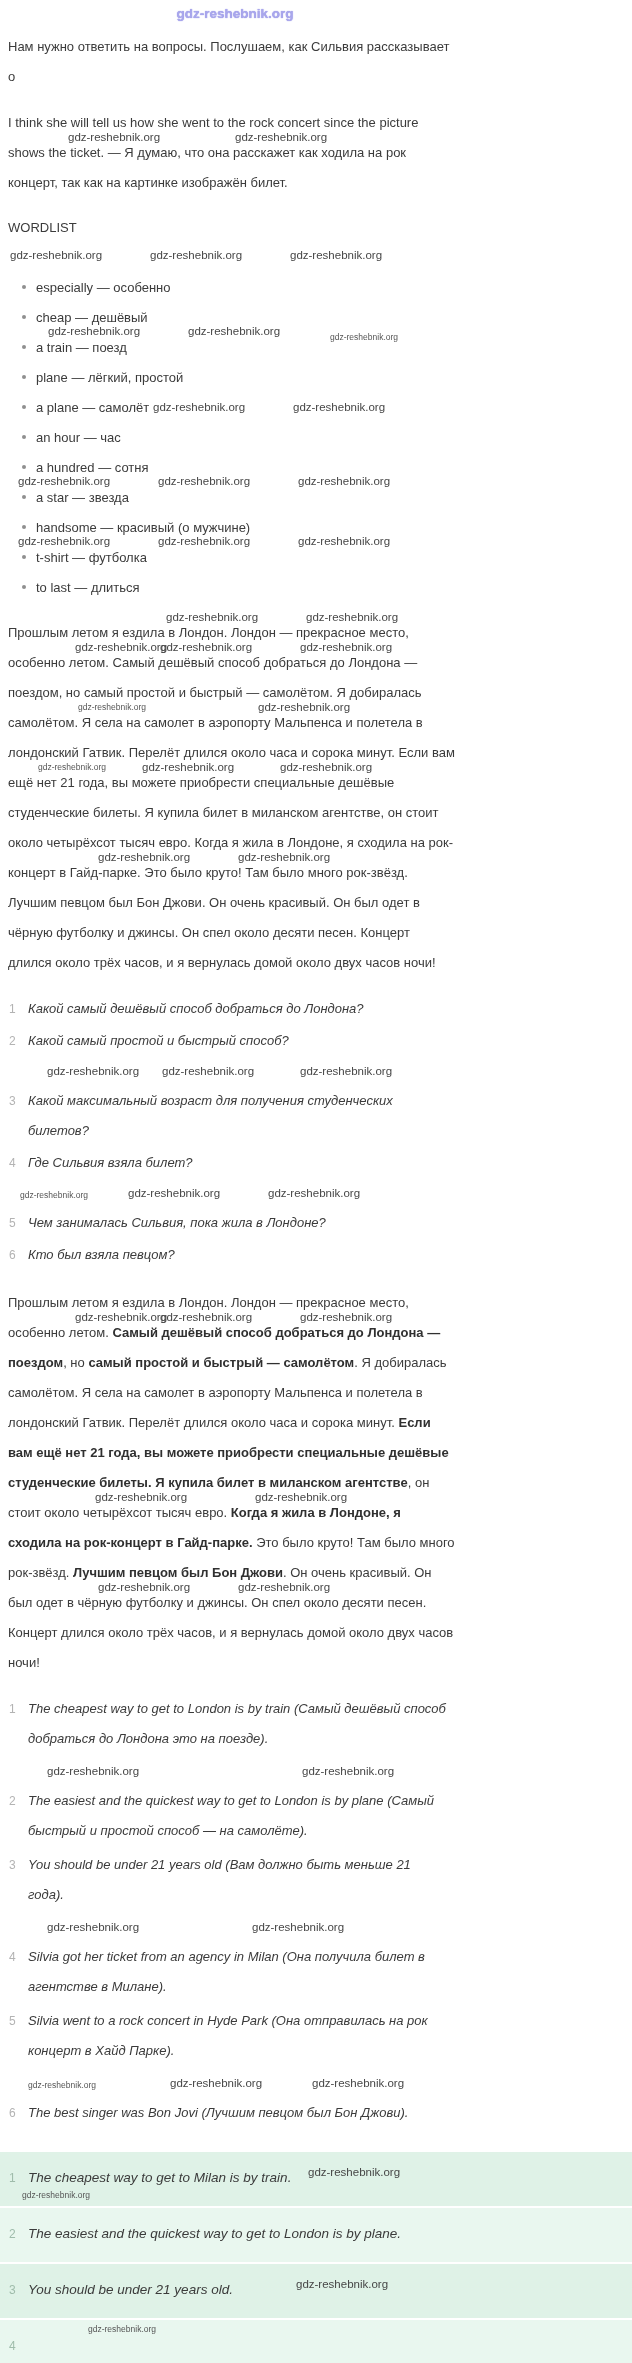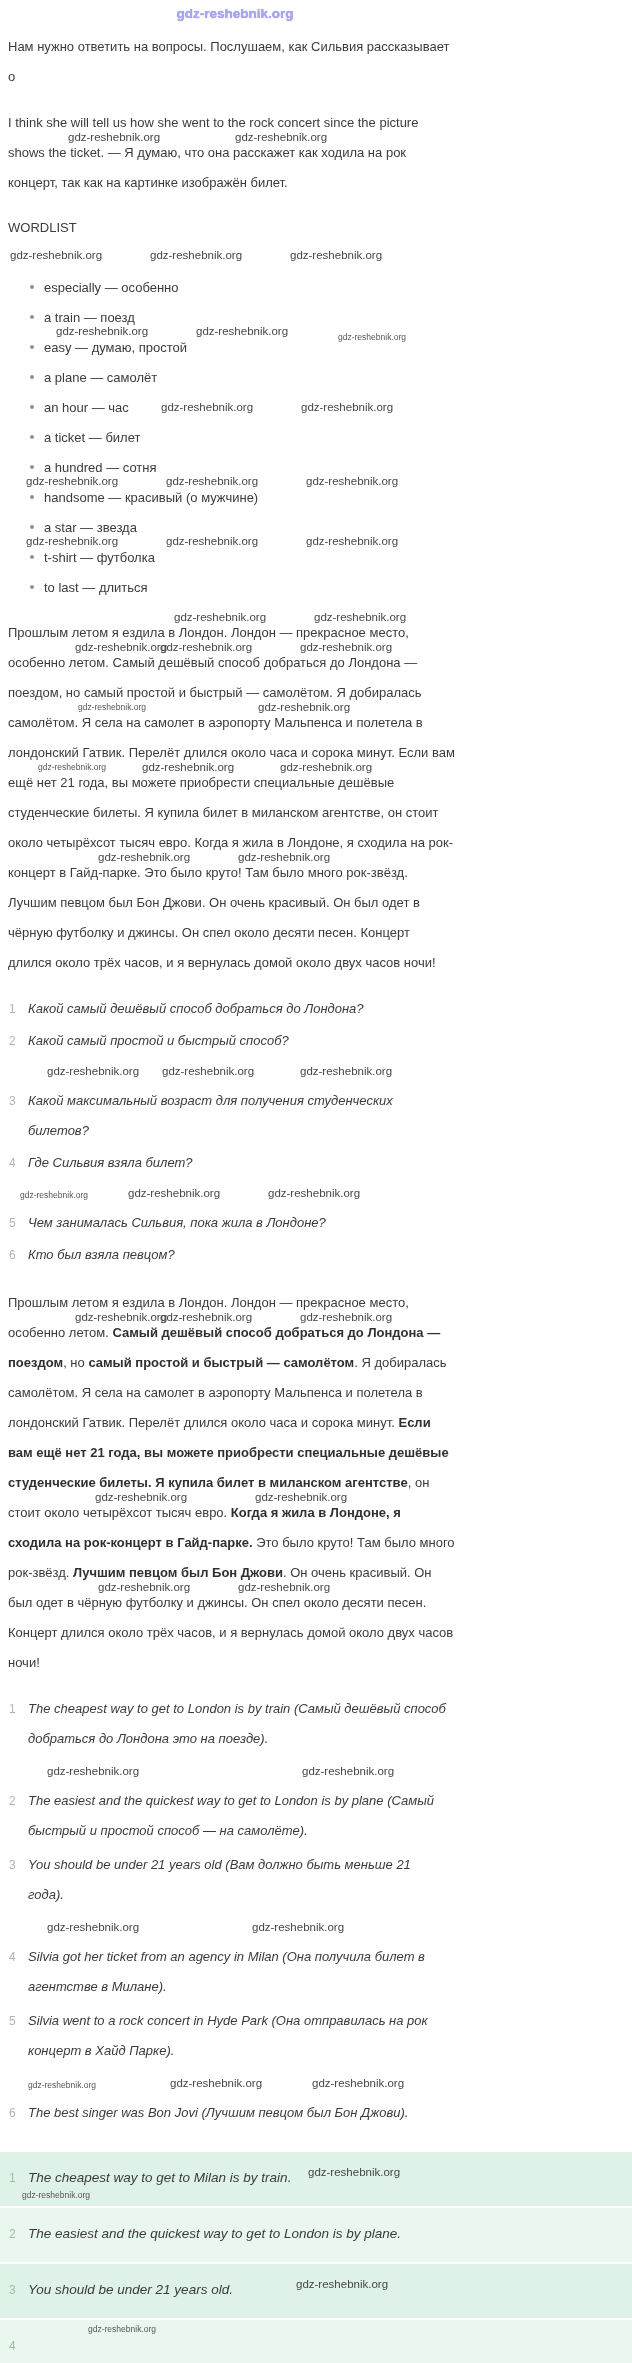--- a/index.html
+++ b/index.html
@@ -26,21 +26,21 @@
   }
   .para.first { }
 
   .wordlist-title { font-weight:normal; font-size:13px; line-height:28px; padding-left:8px; }
 
   .wm { font-size:11.5px; color:#474747; white-space:nowrap; line-height:14px; }
   .wm.small { font-size:8.5px; color:#565656; }
   .wm.abs { position:absolute; }
   .wm-flowrow { position:relative; height:28px; }
 
-  .wordlist { list-style:none; width:456px; position:relative; margin:2px 0 16px 16px; }
+  .wordlist { list-style:none; width:456px; position:relative; margin:2px 0 16px 8px; }
   .wordlist li { display:flex; align-items:center; height:30px; font-size:13px; padding-left:8px; }
   .bullet { width:4px; height:4px; border-radius:50%; background:#8f8f8f; margin:0 10px 0 6px; flex:none; }
 
   .list { width:448px; margin-bottom:16px; position:relative; }
   .list .row { display:flex; align-items:flex-start; font-size:13px; line-height:30px; margin-bottom:2px; }
   .num { flex:none; width:28px; padding-left:9px; color:#b3b3b3; font-size:12px; line-height:30px; }
   .txt { flex:1;font-style:italic; }
   #answers { margin-bottom:20px; }
   #answers .row { margin-bottom:4px; }
 
@@ -80,49 +80,49 @@
       <span class="wm abs" style="left: 290px; top: 6px;">gdz-reshebnik.org</span>
     </div>
 
   <ul class="wordlist" id="wordlist">
       <li>
         <span class="bullet"></span>
         <span>especially — особенно</span>
       </li>
       <li>
         <span class="bullet"></span>
+        <span>cheap — дешёвый</span>
+      </li>
+      <li>
+        <span class="bullet"></span>
         <span>a train — поезд</span>
       </li>
       <li>
         <span class="bullet"></span>
-        <span>easy — думаю, простой</span>
+        <span>plane — лёгкий, простой</span>
       </li>
       <li>
         <span class="bullet"></span>
         <span>a plane — самолёт</span>
       </li>
       <li>
         <span class="bullet"></span>
         <span>an hour — час</span>
       </li>
       <li>
         <span class="bullet"></span>
-        <span>a ticket — билет</span>
-      </li>
-      <li>
-        <span class="bullet"></span>
         <span>a hundred — сотня</span>
       </li>
       <li>
         <span class="bullet"></span>
+        <span>a star — звезда</span>
+      </li>
+      <li>
+        <span class="bullet"></span>
         <span>handsome — красивый (о мужчине)</span>
-      </li>
-      <li>
-        <span class="bullet"></span>
-        <span>a star — звезда</span>
       </li>
       <li>
         <span class="bullet"></span>
         <span>t-shirt — футболка</span>
       </li>
       <li>
         <span class="bullet"></span>
         <span>to last — длиться</span>
       </li>
       <span class="wm abs" style="left: 40px; top: 52px;">gdz-reshebnik.org</span>

